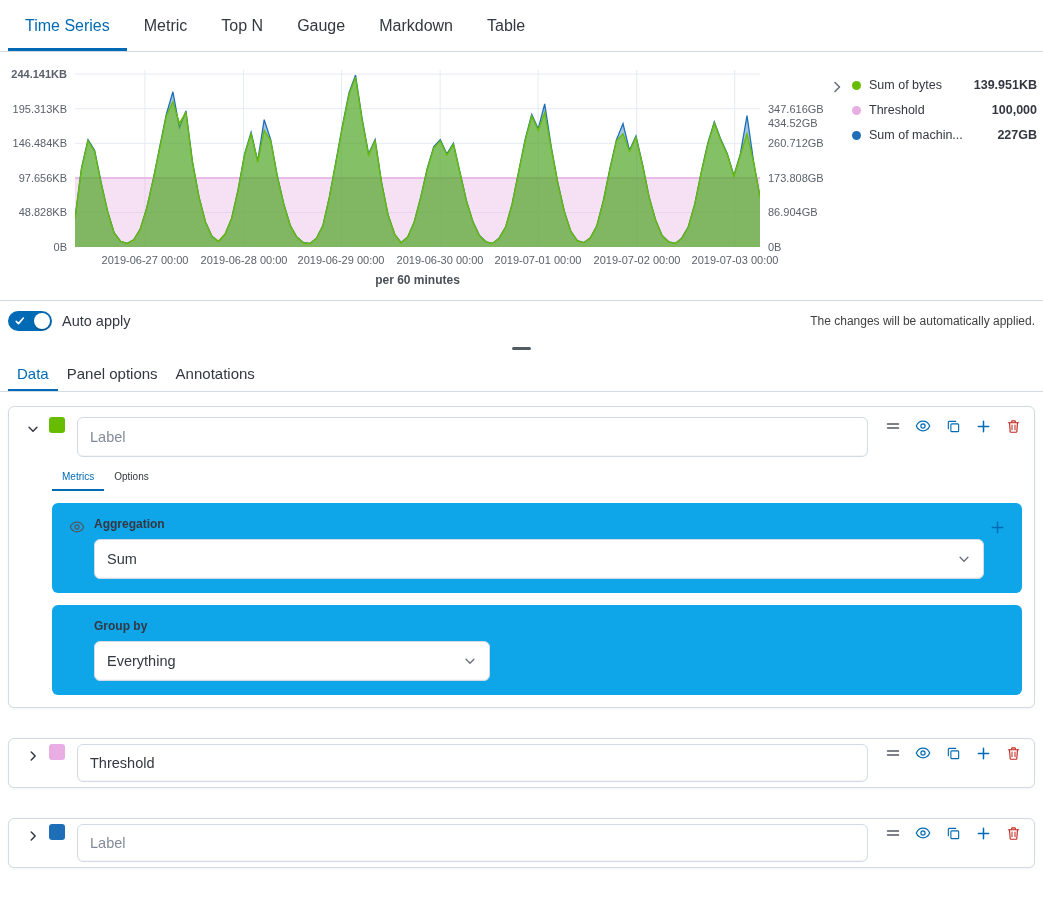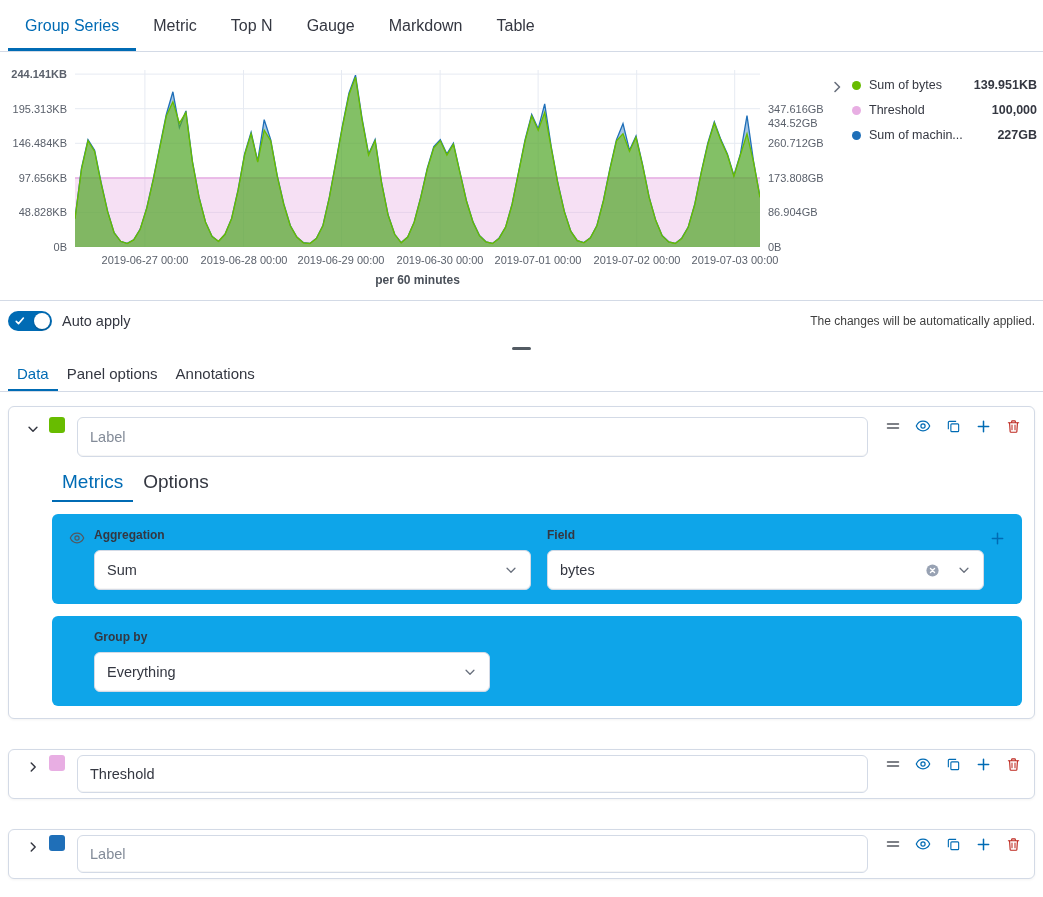--- a/index.html
+++ b/index.html
@@ -60,21 +60,21 @@
     font-size:14.5px;color:#343741;background:#fff;outline:none;box-shadow:inset 0 -1px 0 rgba(0,0,0,.04);}
   .panel.collapsed .label-input{height:38px;}
   .label-input::placeholder{color:#838B98;}
   .header-icons{display:flex;align-items:center;gap:12px;margin-left:16px;flex:none;}
   .icon-btn{width:18px;height:18px;display:flex;align-items:center;justify-content:center;}
   .icon-blue{color:#006BB4;}
   .icon-red{color:#BD271E;}
   .icon-dark{color:#53575F;}
 
   .sub-tabs{display:flex;margin:2px 12px 0 43px;}
-  .sub-tab{position:relative;padding:6px 10px 9px 10px;font-size:19px;color:#343741;}
+  .sub-tab{position:relative;padding:6px 10px 9px 10px;font-size:10px;color:#343741;}
   .sub-tab.active{color:#006BB4;}
   .sub-tab.active::after{content:'';position:absolute;left:0;right:0;bottom:0;height:2px;background:#006BB4;}
 
   .gray-box{margin:12px 12px 0 43px;background:#0ea5e9;border-radius:6px;padding:14px 16px;display:flex;}
   .gray-box:last-child{margin-bottom:12px;}
   .eye-col{width:26px;flex:none;padding-top:1px;color:#53575F;}
   .plus-col{width:22px;flex:none;padding-top:1px;display:flex;justify-content:flex-end;color:#006BB4;}
   .fields{flex:1;display:flex;gap:16px;min-width:0;}
   .field-group{flex:1;min-width:0;}
   .field-label{font-size:12px;font-weight:700;color:#343741;margin-bottom:8px;}
@@ -84,21 +84,21 @@
   .select .chev{color:#69707D;flex:none;margin-left:8px;display:flex;}
   .combo-icons{display:flex;align-items:center;gap:8px;flex:none;margin-left:8px;}
   .groupby-box{padding-left:42px;display:block;}
   .groupby-select{width:396px;max-width:100%;}
   svg{display:block;}
 </style>
 </head>
 <body>
 
 <nav class="top-tabs">
-  <button class="top-tab active">Group Series</button>
+  <button class="top-tab active">Time Series</button>
   <button class="top-tab">Metric</button>
   <button class="top-tab">Top N</button>
   <button class="top-tab">Gauge</button>
   <button class="top-tab">Markdown</button>
   <button class="top-tab">Table</button>
 </nav>
 
 <section class="chart-wrap" id="chart">
   <div class="plot" id="plot">
       <svg viewBox="0 0 685 177" width="685" height="177">
@@ -259,39 +259,20 @@
           <div class="field-label">Aggregation</div>
           <div class="select">
             <span class="sel-text">Sum</span>
             <span class="chev">
               <svg viewBox="0 0 16 16" width="14" height="14">
                   <path d="M3.5 6l4.5 4.5L12.5 6" fill="none" stroke="currentColor" stroke-width="1.5" stroke-linecap="round" stroke-linejoin="round"></path>
                 </svg>
             </span>
           </div>
         </div>
-        <div class="field-group">
-          <div class="field-label">Field</div>
-          <div class="select">
-            <span class="sel-text">bytes</span>
-            <span class="combo-icons">
-              <button class="icon-btn">
-                <svg viewBox="0 0 16 16" width="15" height="15">
-                    <circle cx="8" cy="8" r="6.5" fill="#98A2B3"></circle>
-                    <path d="M5.8 5.8l4.4 4.4M10.2 5.8l-4.4 4.4" stroke="#fff" stroke-width="1.4" stroke-linecap="round"></path>
-                  </svg>
-              </button>
-              <span class="chev">
-                <svg viewBox="0 0 16 16" width="14" height="14">
-                    <path d="M3.5 6l4.5 4.5L12.5 6" fill="none" stroke="currentColor" stroke-width="1.5" stroke-linecap="round" stroke-linejoin="round"></path>
-                  </svg>
-              </span>
-            </span>
-          </div>
-        </div>
       </div>
       <div class="plus-col">
         <button class="icon-btn icon-blue">
           <svg viewBox="0 0 16 16" width="15" height="15">
               <path d="M8 2.5v11M2.5 8h11" stroke="currentColor" stroke-width="1.6" stroke-linecap="round"></path>
             </svg>
         </button>
       </div>
     </div>
 

